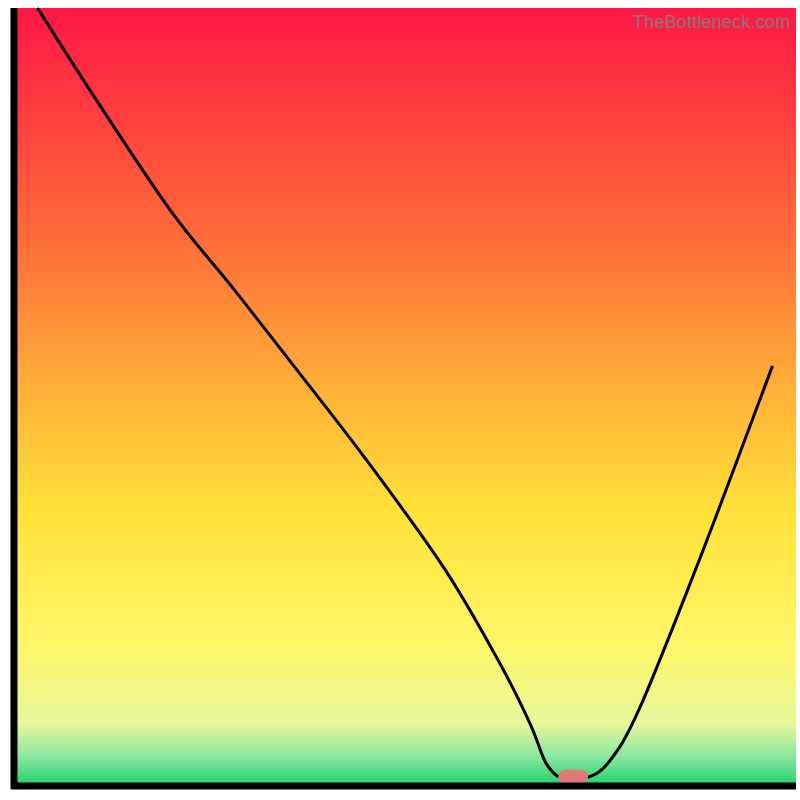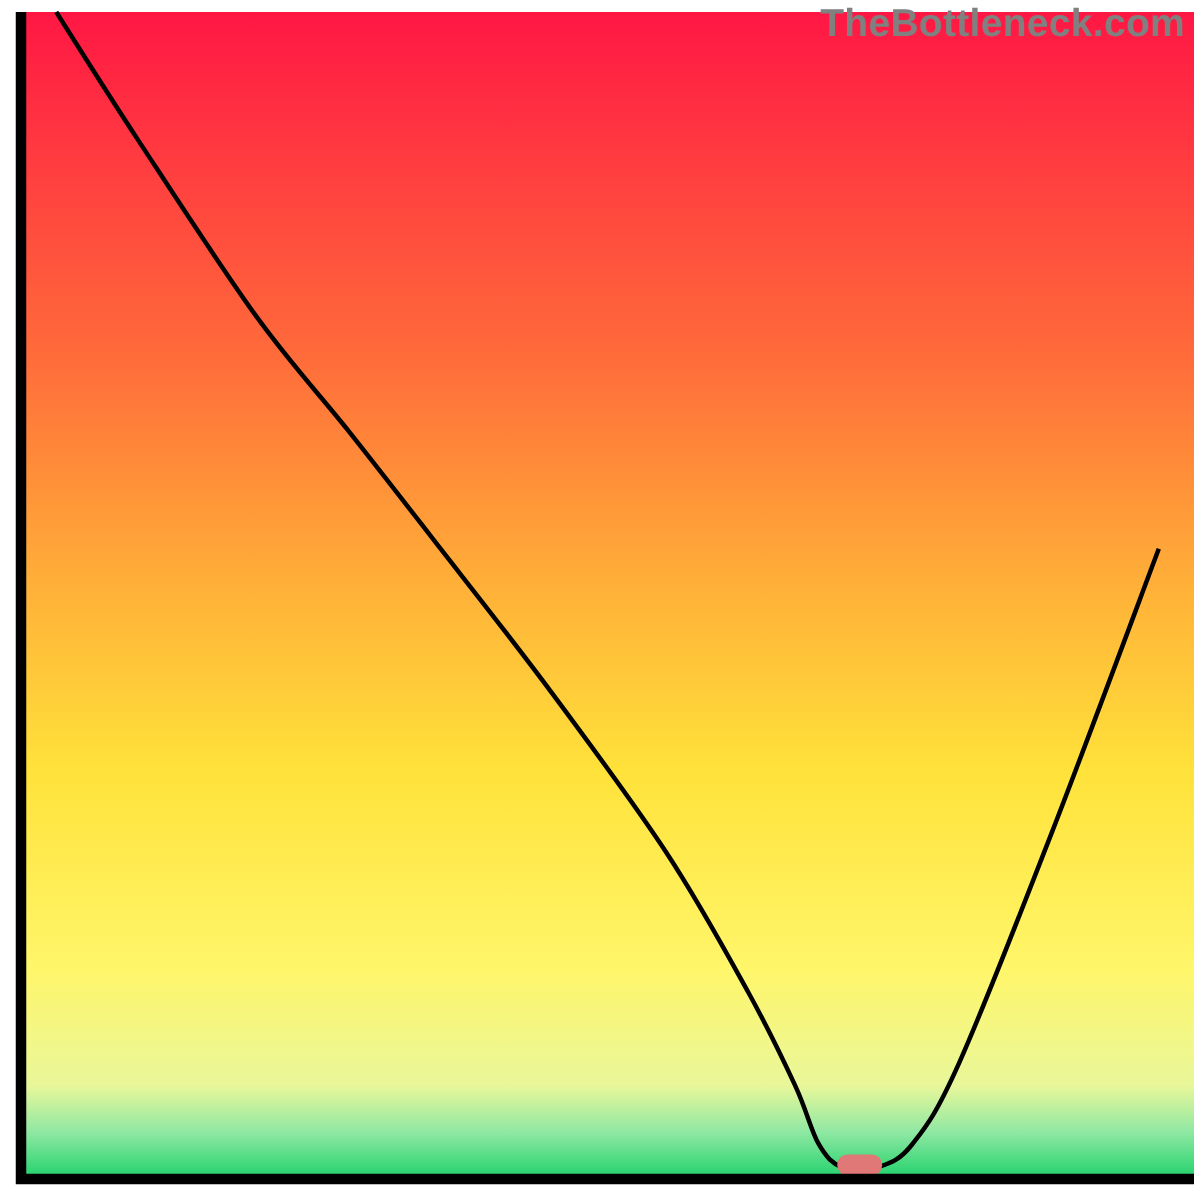--- a/index.html
+++ b/index.html
@@ -10,25 +10,25 @@
     background: #ffffff;
     font-family: Arial, Helvetica, sans-serif;
   }
   .chart-wrap {
     position: relative;
     width: 800px;
     height: 800px;
   }
   .watermark {
     position: absolute;
-    top: 0;
+    top: 12px;
     right: 10px;
     color: #808080;
-    font-size: 26px;
-    font-weight: 700;
+    font-size: 18px;
+    font-weight: 400;
     letter-spacing: 0.2px;
     z-index: 20;
   }
   svg.chart {
     position: absolute;
     top: 0;
     left: 0;
     width: 800px;
     height: 800px;
   }

